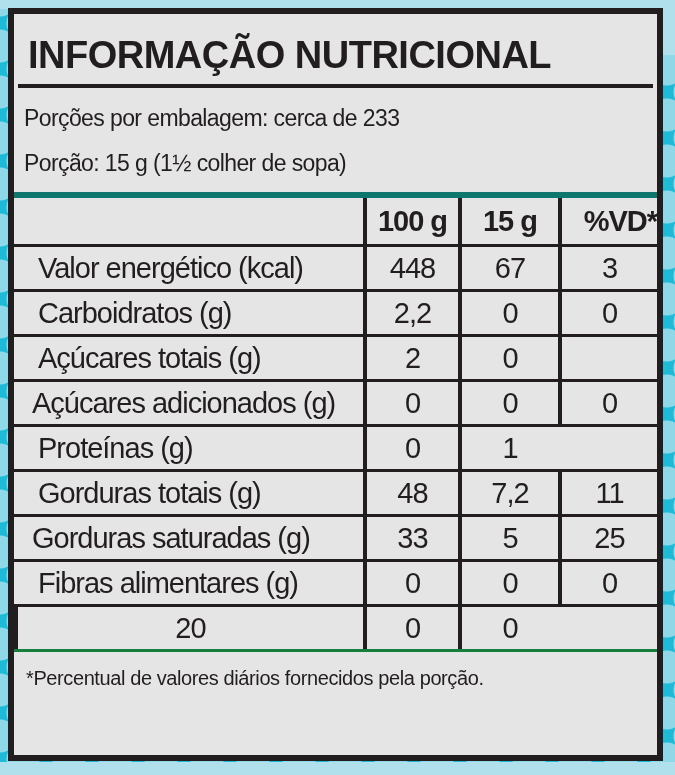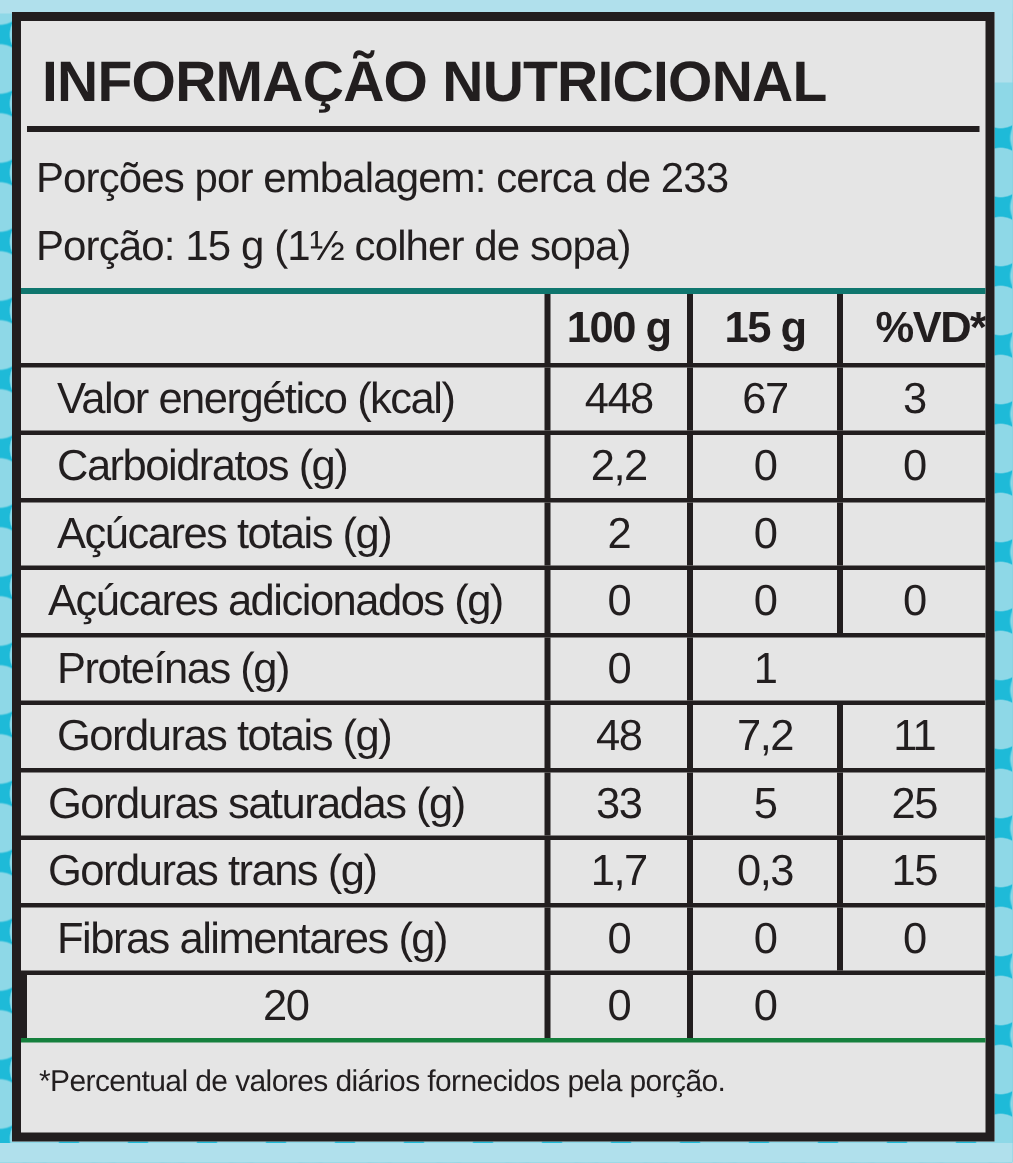--- a/index.html
+++ b/index.html
@@ -58,27 +58,27 @@
   .title-rule {
     height: 4px;
     background: #221e1f;
     margin: 0 4px;
   }
   .serving-block {
     padding: 8px 0 6px 10px;
   }
   .serving-line {
     margin: 0;
-    font-size: 28px;
+    font-size: 23px;
     line-height: 45px;
     letter-spacing: -0.6px;
     white-space: nowrap;
   }
   .nutri-table {
-    border-top: 4px solid #0f766e;
+    border-top: 6px solid #0f766e;
   }
   .row {
     display: grid;
     grid-template-columns: 349px 95px 100px 99px;
     height: 42px;
     border-top: 3px solid #221e1f;
   }
   .row.header-row {
     height: 46px;
     border-top: none;
@@ -182,26 +182,20 @@
       <div class="cell val">11</div>
     </div>
 
     <div class="row indent">
       <div class="cell name">Gorduras saturadas (g)</div>
       <div class="cell val">33</div>
       <div class="cell val">5</div>
       <div class="cell val">25</div>
     </div>
 
-    <div class="row indent">
-      <div class="cell name">Gorduras trans (g)</div>
-      <div class="cell val">1,7</div>
-      <div class="cell val">0,3</div>
-      <div class="cell val">15</div>
-    </div>
 
     <div class="row">
       <div class="cell name">Fibras alimentares (g)</div>
       <div class="cell val">0</div>
       <div class="cell val">0</div>
       <div class="cell val">0</div>
     </div>
 
     <div class="row">
       <div class="cell val">20</div>

